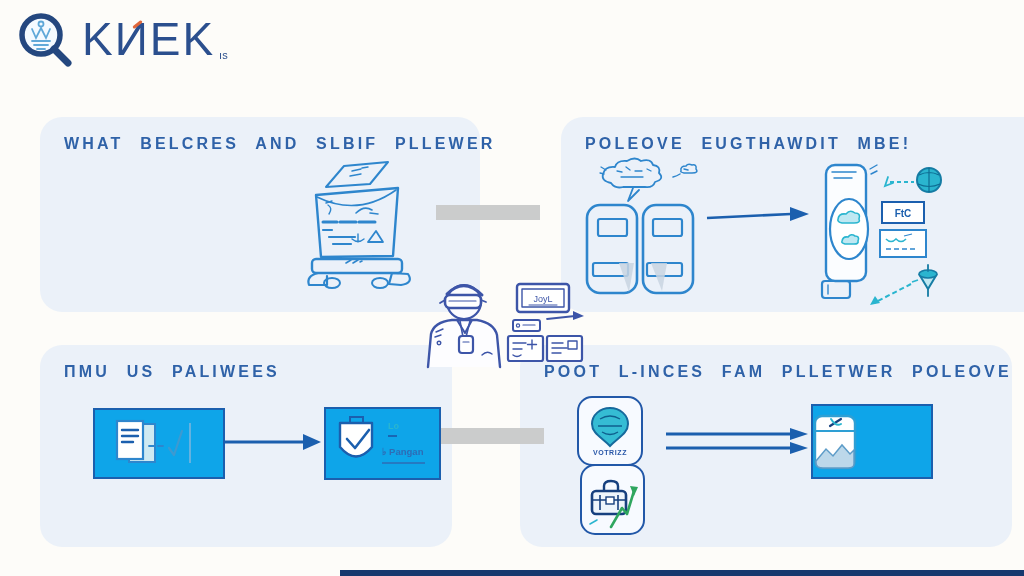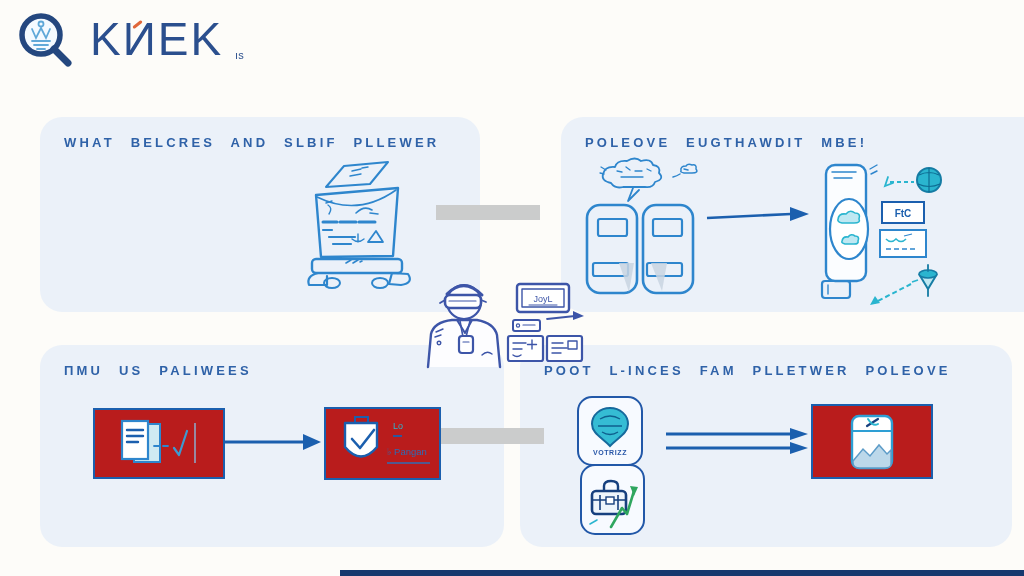--- a/index.html
+++ b/index.html
@@ -1,40 +1,40 @@
 <!DOCTYPE html>
 <html><head>
 <meta charset="utf-8">
 <style>
   html,body{margin:0;padding:0;background:#fdfcf9;}
   .stage{position:relative;width:1024px;height:576px;background:#fdfcf9;overflow:hidden;
          font-family:"Liberation Sans",sans-serif;}
   .abs{position:absolute;}
   
-  .logo{position:absolute;left:16px;top:10px;display:flex;align-items:flex-start;gap:16px;}
+  .logo{position:absolute;left:16px;top:10px;display:flex;align-items:flex-start;gap:8px;}
   .wordmark{font-size:46px;color:#2b4f8e;letter-spacing:2px;font-weight:500;line-height:58px;}
   .wordmark-sub{font-size:11px;color:#2b4f8e;line-height:1;margin:40px 0 9px -4px;}
   .logo-accent{position:absolute;left:116px;top:13px;width:11px;height:3px;background:#e0673a;
                transform:rotate(-38deg);border-radius:2px;}
   
   .panel{position:absolute;background:#ebf1f9;border-radius:22px;}
   #panel-tl{left:40px;top:117px;width:440px;height:195px;}
   #panel-tr{left:520px;top:117px;width:492px;height:195px;margin-left:41px;}
-  #panel-bl{left:40px;top:345px;width:464px;height:202px;}
+  #panel-bl{left:40px;top:345px;width:412px;height:202px;}
   #panel-br{left:520px;top:345px;width:492px;height:202px;}
-  .panel-title{margin:0;position:absolute;top:18px;left:24px;font-size:13px;font-weight:600;
+  .panel-title{margin:0;position:absolute;top:18px;left:24px;font-size:16px;font-weight:600;
                letter-spacing:3.2px;word-spacing:9px;color:#2f62a8;white-space:nowrap;}
   
   .graybar{position:absolute;background:#cbcccc;}
   #graybar-top{left:436px;top:205px;width:104px;height:15px;}
   #graybar-bottom{left:440px;top:428px;width:104px;height:16px;}
   .footer-bar{position:absolute;left:340px;top:570px;width:684px;height:6px;background:#16386e;}
   
-  .sketch-box{position:absolute;border:2.5px solid #1b5fae;background:#b91c1c;
-              display:flex;align-items:center;justify-content:center;}
+  .sketch-box{position:absolute;border:2.5px solid #1b5fae;background:#0ea5e9;
+              display:flex;align-items:center;justify-content:flex-start;font-weight:bold;}
   .round-card{position:absolute;border:2.5px solid #2258a8;border-radius:15px;background:#f7faff;
               display:flex;flex-direction:column;align-items:center;justify-content:center;}
   .caption{font-size:7px;color:#2856a8;letter-spacing:.6px;font-weight:700;margin-top:1px;}
   svg{display:block;}
 </style>
 </head>
 <body>
 
 <div class="stage">
 

